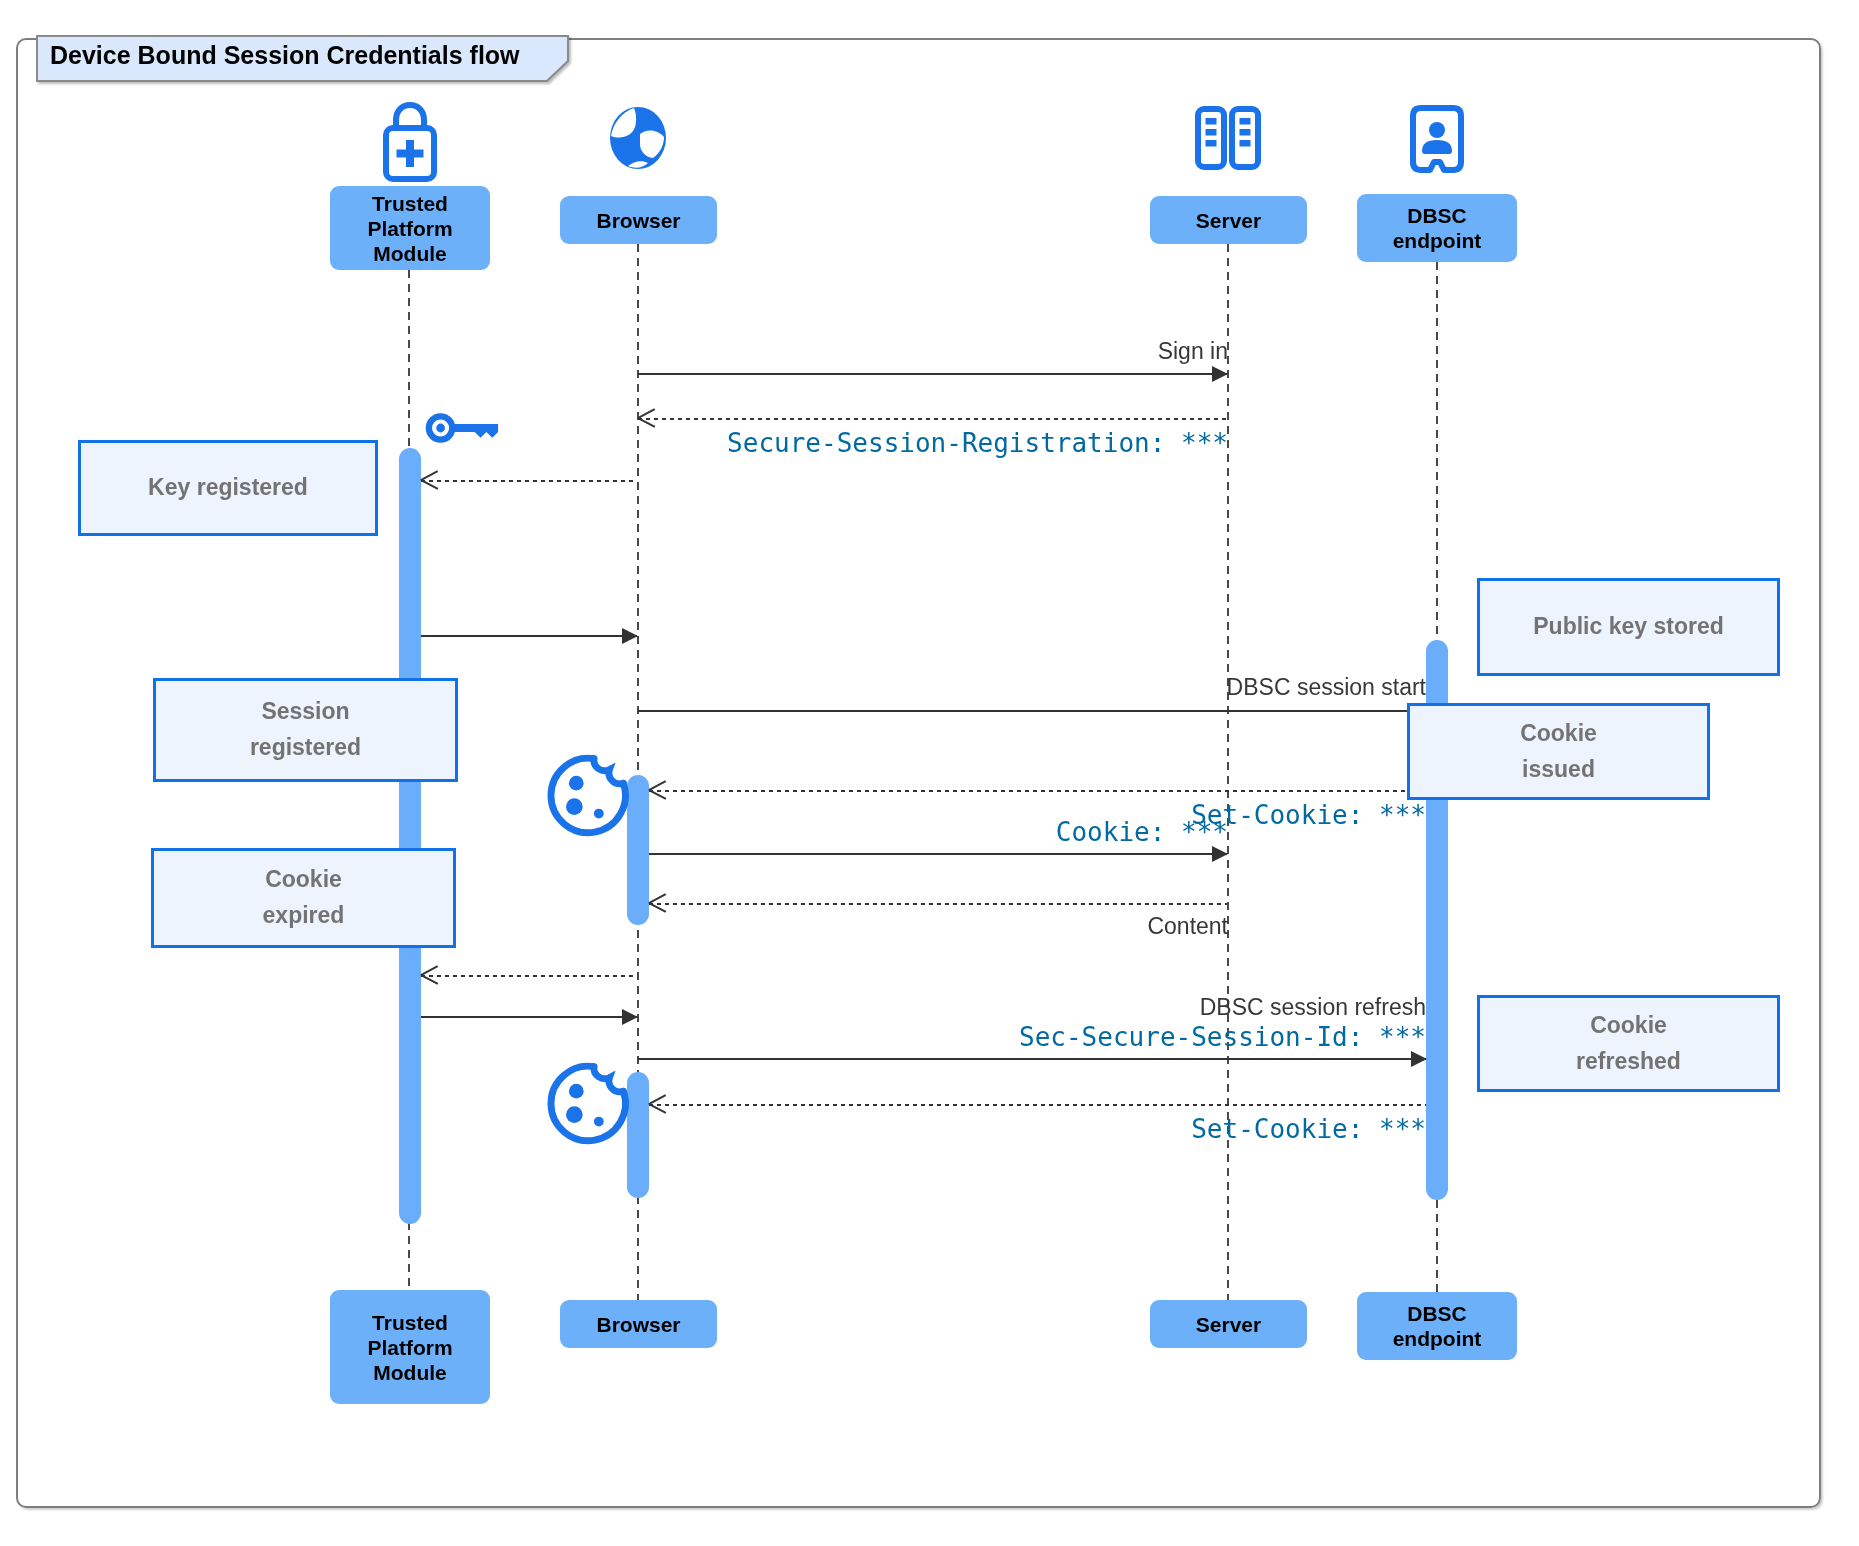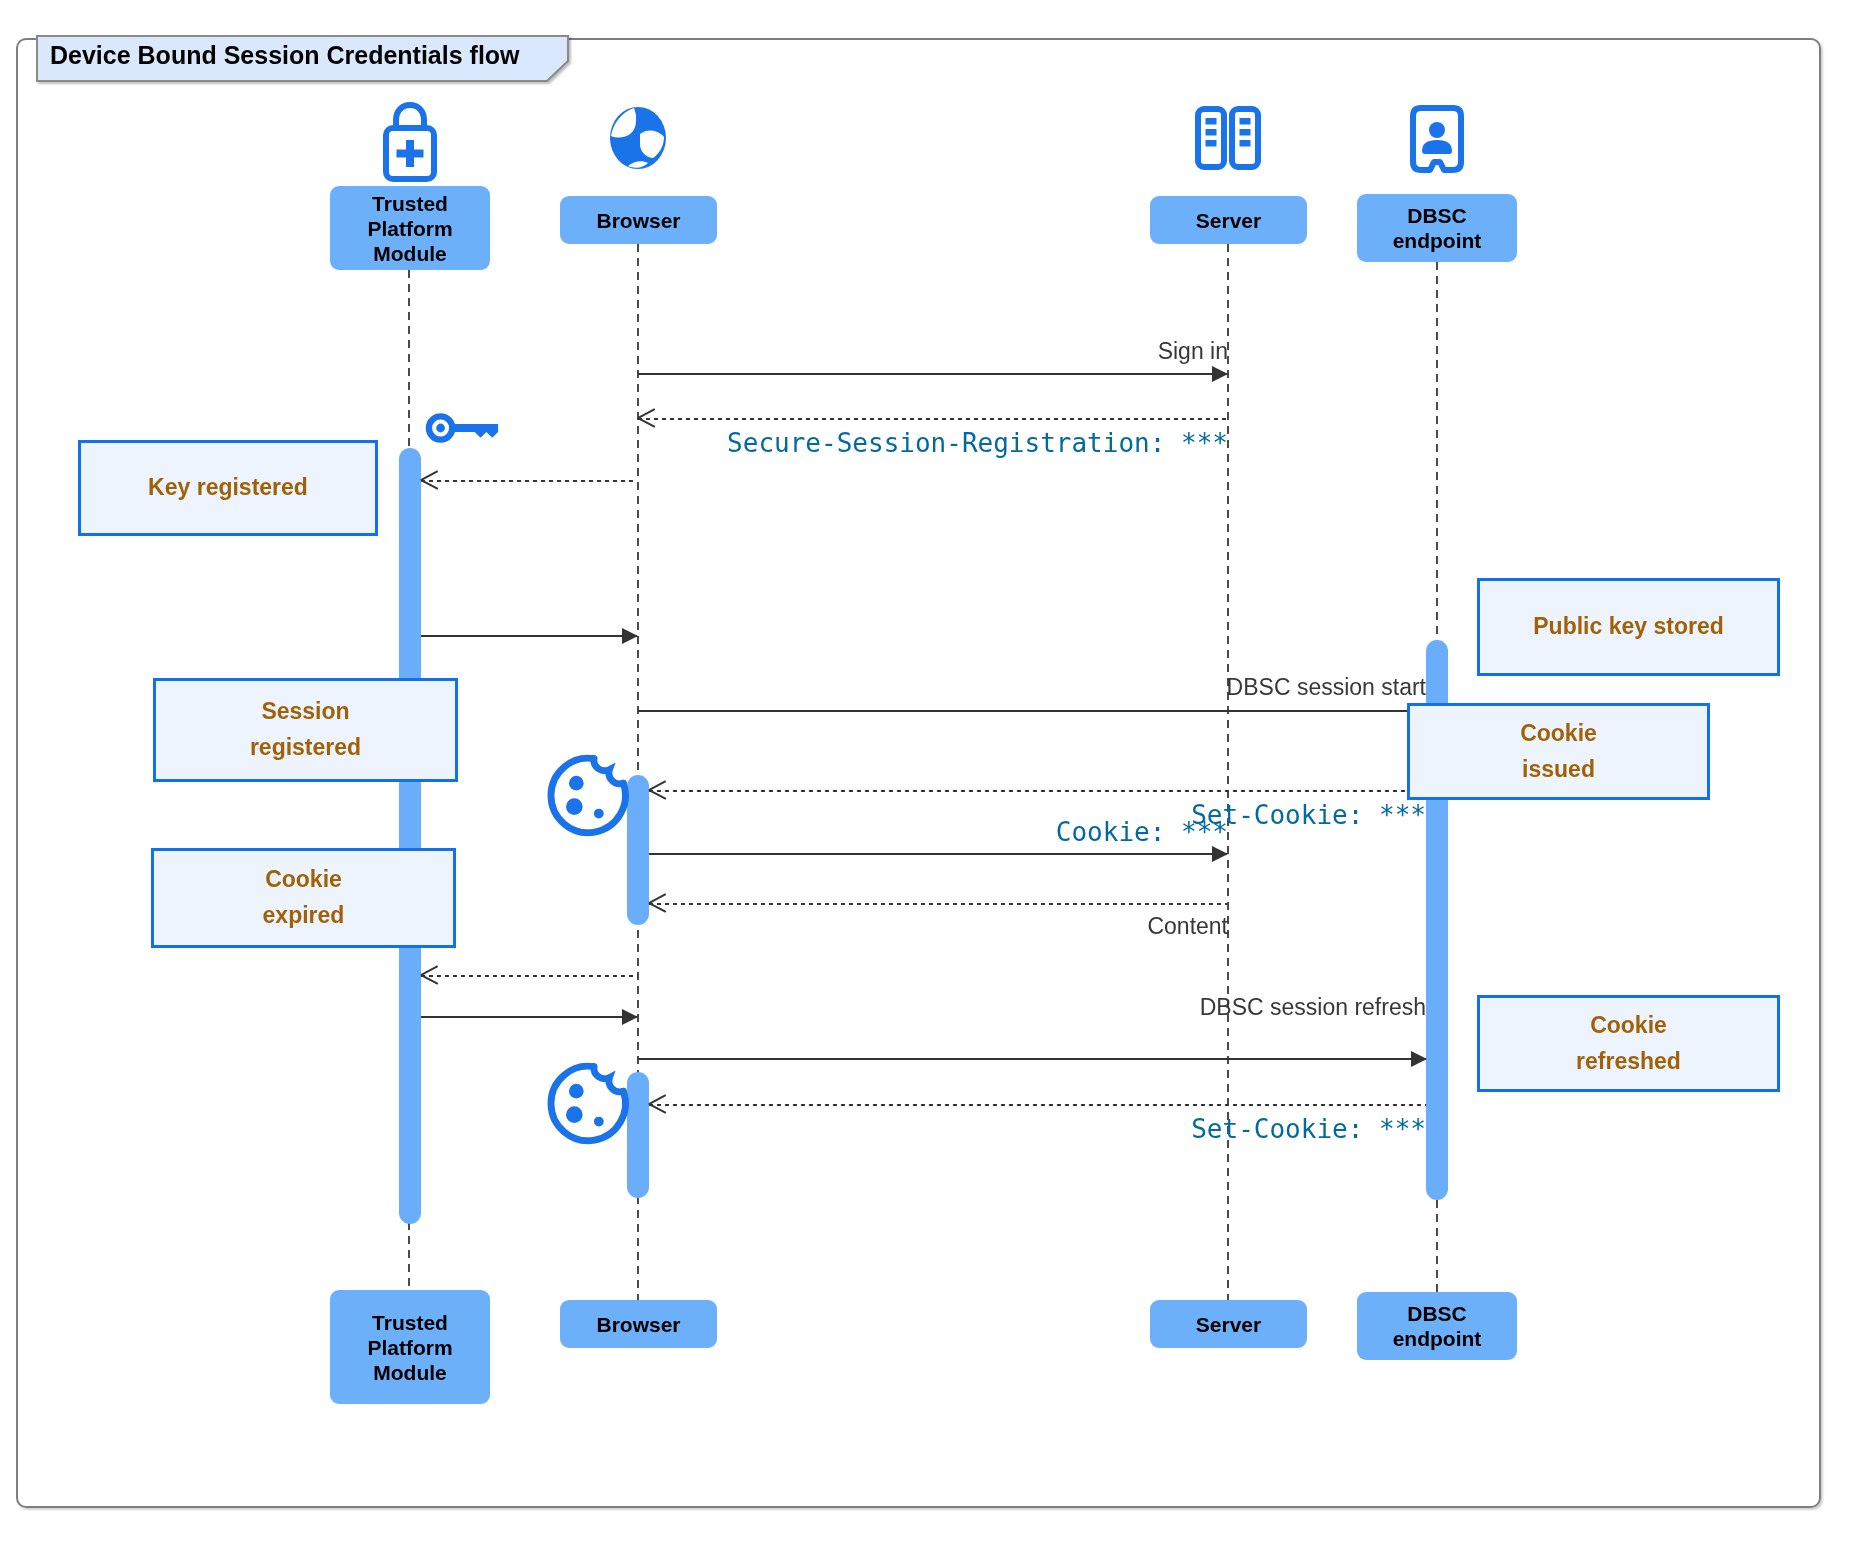--- a/index.html
+++ b/index.html
@@ -21,21 +21,21 @@
     background:repeating-linear-gradient(180deg,#4a4a4a 0 8px,transparent 8px 14px); z-index:1;}
   .activation{position:absolute; width:22px; border-radius:11px; background:#6aadfb; z-index:2;}
   .actor-box{
     position:absolute; background:#6db0fa; border-radius:9px; z-index:4;
     display:flex; align-items:center; justify-content:center; text-align:center;
     font-weight:bold; font-size:21px; line-height:25px; color:#000; padding:2px 6px; box-sizing:border-box;
   }
   .note{
     position:absolute; background:#edf4fd; border:3px solid #1171e8; z-index:5;
     display:flex; align-items:center; justify-content:center; text-align:center;
-    font-weight:bold; font-size:23px; color:#a16207; line-height:1.55; box-sizing:border-box;
+    font-weight:bold; font-size:23px; color:#737373; line-height:1.55; box-sizing:border-box;
   }
   .msg-line{position:absolute; height:2px; background:#333; z-index:3;}
   .msg-line.dashed{background:repeating-linear-gradient(90deg,#333 0 4px,transparent 4px 8px);}
   .h-filled-r::after{content:""; position:absolute; right:-1px; top:-7px; width:0; height:0;
     border-left:16px solid #333; border-top:8px solid transparent; border-bottom:8px solid transparent;}
   .h-open-l::before{content:""; position:absolute; left:0; top:-1px; width:19px; height:2.4px;
     background:#333; transform-origin:0 50%; transform:rotate(28deg);}
   .h-open-l::after{content:""; position:absolute; left:0; top:-1px; width:19px; height:2.4px;
     background:#333; transform-origin:0 50%; transform:rotate(-28deg);}
   .msg-label{position:absolute; text-align:right; z-index:3; font-size:23px; color:#383838;}
@@ -160,20 +160,21 @@
   <div class="msg-line h-filled-r" style="left:649px; top:853px; width:578px;"></div>
 
   <div class="msg-line dashed h-open-l" style="left:649px; top:903px; width:578px;"></div>
   <div class="msg-label" style="left:649px; top:913px; width:579px;">Content</div>
 
   <div class="msg-line dashed h-open-l" style="left:421px; top:975px; width:216px;"></div>
 
   <div class="msg-line h-filled-r" style="left:421px; top:1016px; width:216px;"></div>
 
   <div class="msg-label" style="left:638px; top:994px; width:788px;">DBSC session refresh</div>
+  <div class="msg-label mono" style="left:638px; top:1022px; width:788px;">Sec-Secure-Session-Id: ***</div>
   <div class="msg-line h-filled-r" style="left:638px; top:1058px; width:788px;"></div>
 
   <div class="msg-line dashed h-open-l" style="left:649px; top:1104px; width:777px;"></div>
   <div class="msg-label mono" style="left:649px; top:1114px; width:777px;">Set-Cookie: ***</div>
 
   <div class="note" style="left:78px; top:440px; width:300px; height:96px;">
     <span>Key registered</span>
     </div>
   <div class="note" style="left:153px; top:678px; width:305px; height:104px;">
     <span style="max-width:200px;">Session registered</span>

